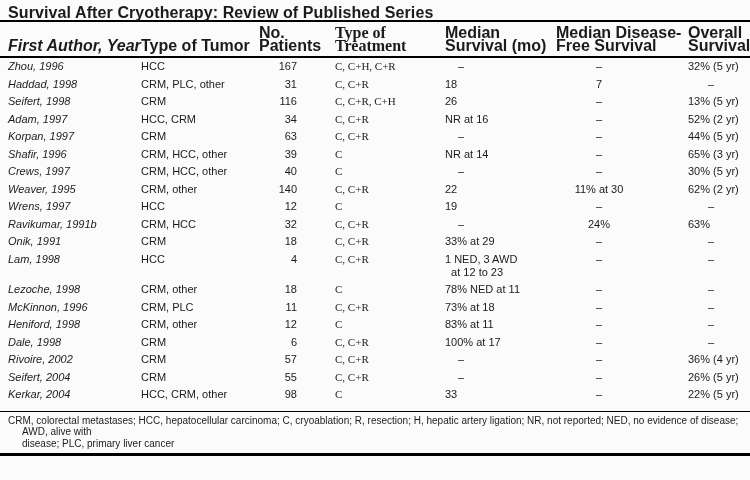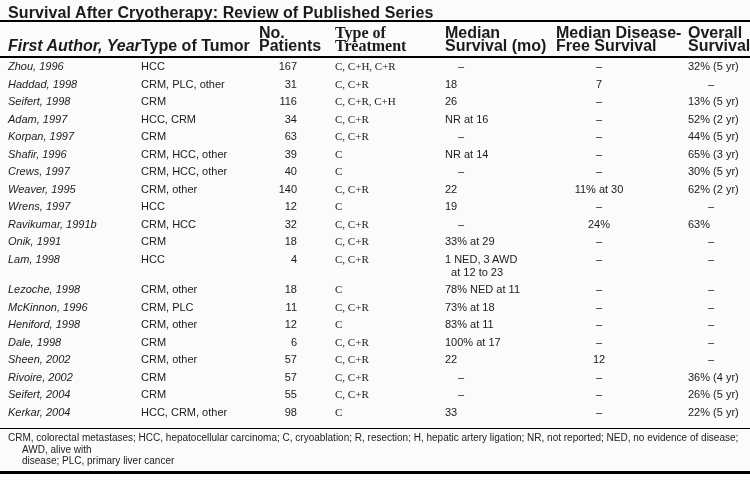--- a/index.html
+++ b/index.html
@@ -225,29 +225,20 @@
         <tr>
           <td class="c1">Dale, 1998</td>
           <td class="c2">CRM</td>
           <td class="c3">6</td>
           <td class="c4">C, C+R</td>
           <td class="c5">100% at 17</td>
           <td class="c6 dash">–</td>
           <td class="c7 dash">–</td>
         </tr>
         <tr>
-          <td class="c1">Sheen, 2002</td>
-          <td class="c2">CRM, other</td>
-          <td class="c3">57</td>
-          <td class="c4">C, C+R</td>
-          <td class="c5">22</td>
-          <td class="c6">12</td>
-          <td class="c7 dash">–</td>
-        </tr>
-        <tr>
           <td class="c1">Rivoire, 2002</td>
           <td class="c2">CRM</td>
           <td class="c3">57</td>
           <td class="c4">C, C+R</td>
           <td class="c5 dash">–</td>
           <td class="c6 dash">–</td>
           <td class="c7">36% (4 yr)</td>
         </tr>
         <tr>
           <td class="c1">Seifert, 2004</td>

